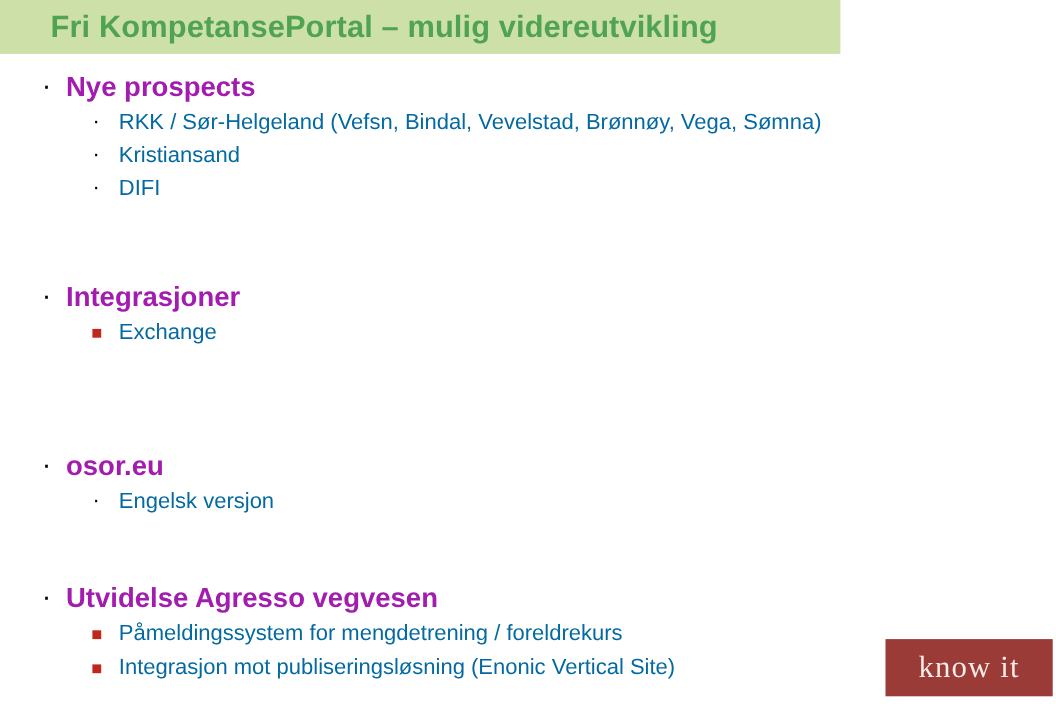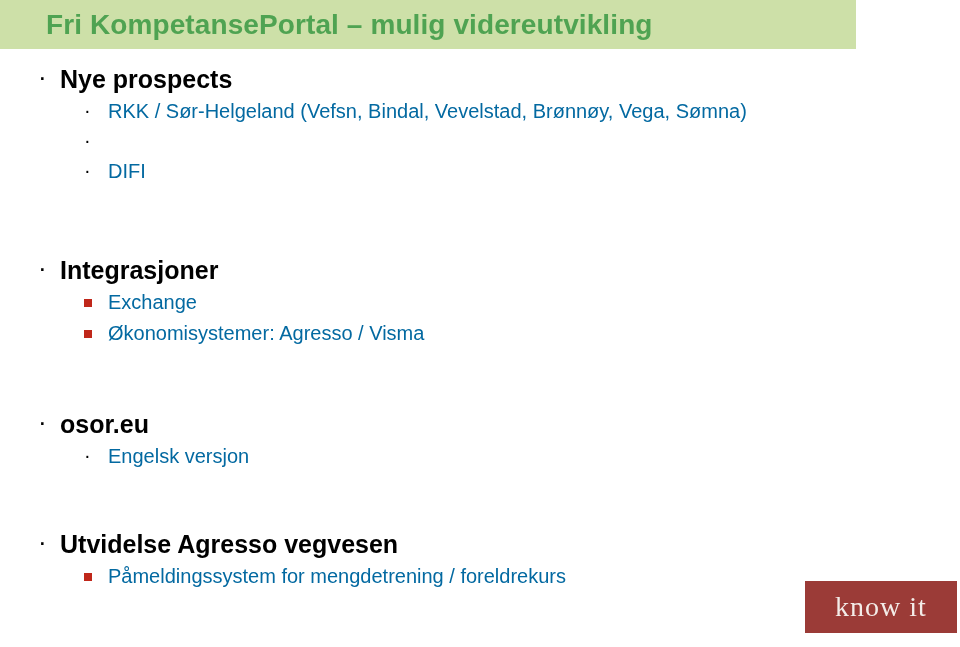--- a/index.html
+++ b/index.html
@@ -15,21 +15,21 @@
     font-family: "Liberation Sans", sans-serif;
     color: #000000;
     -webkit-font-smoothing: antialiased;
   }
 
   
   .title-banner {
     position: absolute;
     left: 0;
     top: 0;
-    width: 856px;
+    width: 764px;
     height: 49px;
     background: #cde0a8;
     display: flex;
     align-items: center;
   }
   .title-text {
     margin-left: 46px;
     font-size: 28px;
     font-weight: bold;
     color: #4fa352;
@@ -72,21 +72,21 @@
     line-height: 30px;
     color: #000;
     text-align: left;
     position: relative;
     top: -2px;
   }
   .row-l1 .label {
     font-size: 25px;
     font-weight: bold;
     line-height: 31px;
-    color: #000000;
+    color: #a21caf;
   }
 
   
   .row-l2 {
     padding-left: 84px;
     margin-bottom: 1px;
   }
   .row-l2 .bullet-dot {
     width: 24px;
     flex: 0 0 24px;
@@ -167,44 +167,39 @@
     <div class="row row-l1">
       <span class="bullet-dot">·</span>
       <span class="label">Nye prospects</span>
     </div>
     <div class="row row-l2">
       <span class="bullet-dot">·</span>
       <span class="label">RKK / Sør-Helgeland (Vefsn, Bindal, Vevelstad, Brønnøy, Vega, Sømna)</span>
     </div>
     <div class="row row-l2">
       <span class="bullet-dot">·</span>
+      <span class="label">Kristiansand</span>
     </div>
     <div class="row row-l2">
       <span class="bullet-dot">·</span>
       <span class="label">DIFI</span>
     </div>
   </div>
 
   <div class="blk" id="blk-integrasjon">
     <div class="row row-l1">
       <span class="bullet-dot">·</span>
       <span class="label">Integrasjoner</span>
     </div>
     <div class="row row-l2sq">
       <span class="bullet-sq">
           <i style="background: rgb(192, 39, 26);"></i>
         </span>
       <span class="label">Exchange</span>
     </div>
-    <div class="row row-l2sq">
-      <span class="bullet-sq">
-          <i style="background: rgb(192, 39, 26);"></i>
-        </span>
-      <span class="label">Økonomisystemer: Agresso / Visma</span>
-    </div>
   </div>
 
   <div class="blk" id="blk-osor">
     <div class="row row-l1">
       <span class="bullet-dot">·</span>
       <span class="label">osor.eu</span>
     </div>
     <div class="row row-l2">
       <span class="bullet-dot">·</span>
       <span class="label">Engelsk versjon</span>
@@ -215,19 +210,25 @@
     <div class="row row-l1">
       <span class="bullet-dot">·</span>
       <span class="label">Utvidelse Agresso vegvesen</span>
     </div>
     <div class="row row-l2sq">
       <span class="bullet-sq">
           <i style="background: rgb(192, 39, 26);"></i>
         </span>
       <span class="label">Påmeldingssystem for mengdetrening / foreldrekurs</span>
     </div>
+    <div class="row row-l2sq">
+      <span class="bullet-sq">
+          <i style="background: rgb(192, 39, 26);"></i>
+        </span>
+      <span class="label">Integrasjon mot publiseringsløsning (Enonic Vertical Site)</span>
+    </div>
   </div>
 
 </div>
 
 <div class="logo" style="background: rgb(155, 59, 55);">
   <span class="logo-text" style="color: rgb(243, 236, 232);">know it</span>
 </div>
 
 </body></html>

